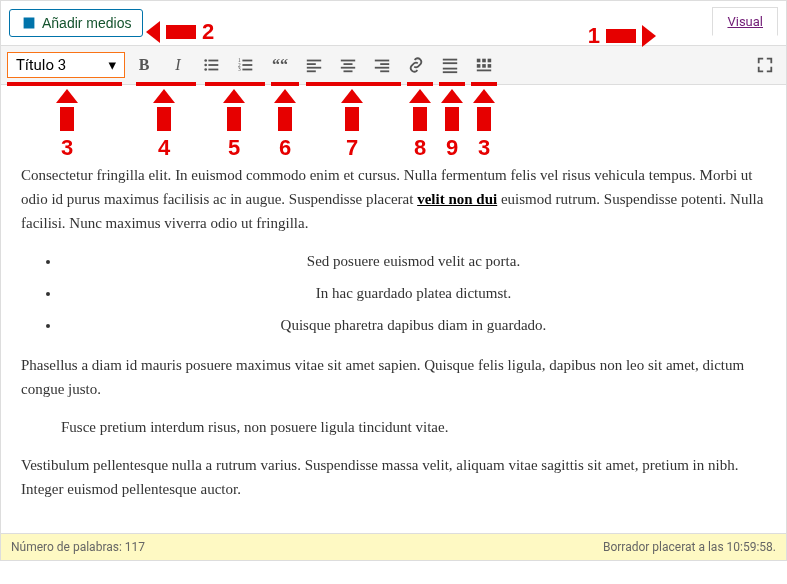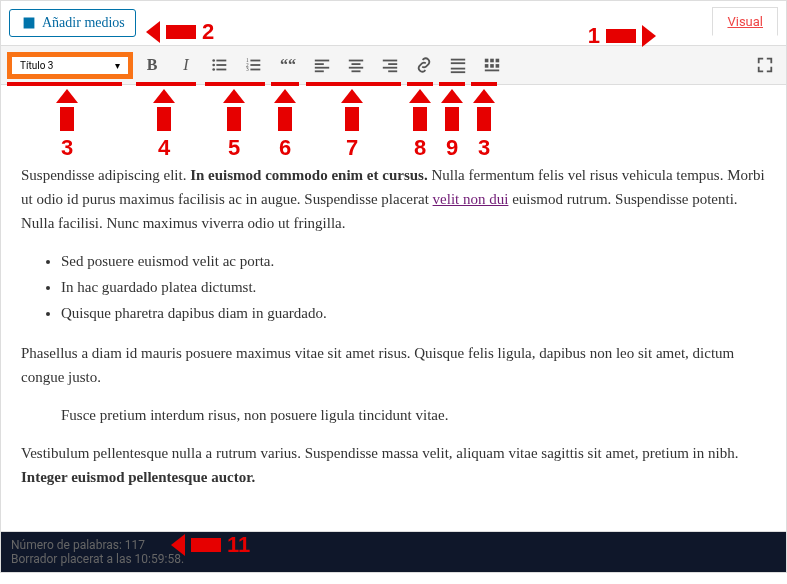--- a/index.html
+++ b/index.html
@@ -17,40 +17,39 @@
   .top-row {
     display: flex;
     justify-content: space-between;
     align-items: center;
     padding: 8px 8px 0 8px;
     position: relative;
   }
   .add-media-btn {
     border: 1px solid #0073aa;
     background: #fff;
-    color: #0369a1;
+    color: #14532d;
     padding: 4px 10px;
     border-radius: 3px;
     font-size: 14px;
     cursor: pointer;
     display: flex;
     align-items: center;
     gap: 4px;
-    font-family: Liberation Serif, serif;
   }
   .add-media-btn svg { width: 18px; height: 18px; fill: #0073aa; }
   .tabs {
     display: flex;
     margin-top: -4px;
   }
   .tab {
     border: 1px solid #ddd;
     padding: 6px 14px;
     font-size: 13px;
-    color: #ef4444;
+    color: #701a75;
     background: #f7f7f7;
     cursor: pointer;
     margin-left: -1px;
     text-decoration: underline;
   }
   .tab.active {
     background: #fff;
     border-bottom-color: #fff;
   }
   .toolbar {
@@ -58,24 +57,24 @@
     border-top: 1px solid #ddd;
     border-bottom: 1px solid #ddd;
     padding: 4px 6px;
     display: flex;
     align-items: center;
     gap: 4px;
     margin-top: 8px;
     position: relative;
   }
   .format-select {
-    border: 5px solid #f97316;
+    border: 1px solid #f97316;
     background: #fff;
     padding: 3px 8px;
-    font-size: 10px;
+    font-size: 15px;
     width: 100px;
     cursor: pointer;
     display: flex;
     justify-content: space-between;
     align-items: center;
   }
   .tbtn {
     width: 30px;
     height: 30px;
     display: flex;
@@ -90,33 +89,32 @@
   .content {
     padding: 18px 20px;
     font-family: Georgia, serif;
     font-size: 15px;
     line-height: 1.6;
     color: #333;
     min-height: 350px;
   }
   .content p { margin: 0 0 14px 0; }
   .content ul { margin: 10px 0 16px 0; padding-left: 40px; }
-  .content ul li { margin: 2px 0; }
-  .content a { color: #701a75; text-decoration: underline; font-weight: normal;}
-  .content .bold { font-weight: bold; }
+  .content ul li { margin: 8px 0; text-align: center; }
+  .content a { color: #000000; text-decoration: underline; font-weight: bold;}
+  .content .bold { font-weight: normal; }
   .content .quote { padding-left: 40px; }
   .status-bar {
     border-top: 1px solid #ddd;
-    background: #0f172a;
+    background: #fef9c3;
     font-size: 12px;
     color: #666;
     padding: 6px 10px;
     display: flex;
     justify-content: space-between;
-    flex-direction: column;
   }
   
   .arrow {
     position: absolute;
     color: #e60000;
     font-weight: bold;
     font-size: 22px;
     display: flex;
     align-items: center;
     gap: 6px;
@@ -314,40 +312,35 @@
     </div>
     <div class="arrow col" style="left:472px; top:4px;">
       <div class="head-u"></div>
         <div class="shaft-u"></div>
       <span>3</span>
     </div>
   </div>
 
   <div class="content">
     <p>
-      <span>Suspendisse adipiscing elit. </span><span class="bold">In euismod commodo enim et cursus.</span><span> Nulla fermentum felis vel risus vehicula tempus. Morbi ut odio id purus maximus facilisis ac in augue. Suspendisse placerat </span><a href="#">velit non dui</a><span> euismod rutrum. Suspendisse potenti. Nulla facilisi. Nunc maximus viverra odio ut fringilla.</span>
+      <span>Consectetur fringilla elit. </span><span class="bold">In euismod commodo enim et cursus.</span><span> Nulla fermentum felis vel risus vehicula tempus. Morbi ut odio id purus maximus facilisis ac in augue. Suspendisse placerat </span><a href="#">velit non dui</a><span> euismod rutrum. Suspendisse potenti. Nulla facilisi. Nunc maximus viverra odio ut fringilla.</span>
     </p>
     <ul>
       <li>Sed posuere euismod velit ac porta.</li>
       <li>In hac guardado platea dictumst.</li>
       <li>Quisque pharetra dapibus diam in guardado.</li>
     </ul>
-    <p>Phasellus a diam id mauris posuere maximus vitae sit amet risus. Quisque felis ligula, dapibus non leo sit amet, dictum congue justo.</p>
+    <p>Phasellus a diam id mauris posuere maximus vitae sit amet sapien. Quisque felis ligula, dapibus non leo sit amet, dictum congue justo.</p>
     <p class="quote">Fusce pretium interdum risus, non posuere ligula tincidunt vitae.</p>
     <p>
       <span> Vestibulum pellentesque nulla a rutrum varius. Suspendisse massa velit, aliquam vitae sagittis sit amet, pretium in nibh. </span><span class="bold">Integer euismod pellentesque auctor.</span>
     </p>
   </div>
 
   <div class="status-bar" style="position:relative;">
     <div>
       <span>Número de palabras: </span><span>117</span>
     </div>
     <div>Borrador placerat a las 10:59:58.</div>
 
-    <div class="arrow" style="left:170px; top:0px;">
-      <div class="head-l"></div>
-        <div class="shaft-r"></div>
-      <span>11</span>
-    </div>
   </div>
 
 </div>
 
 </body></html>

